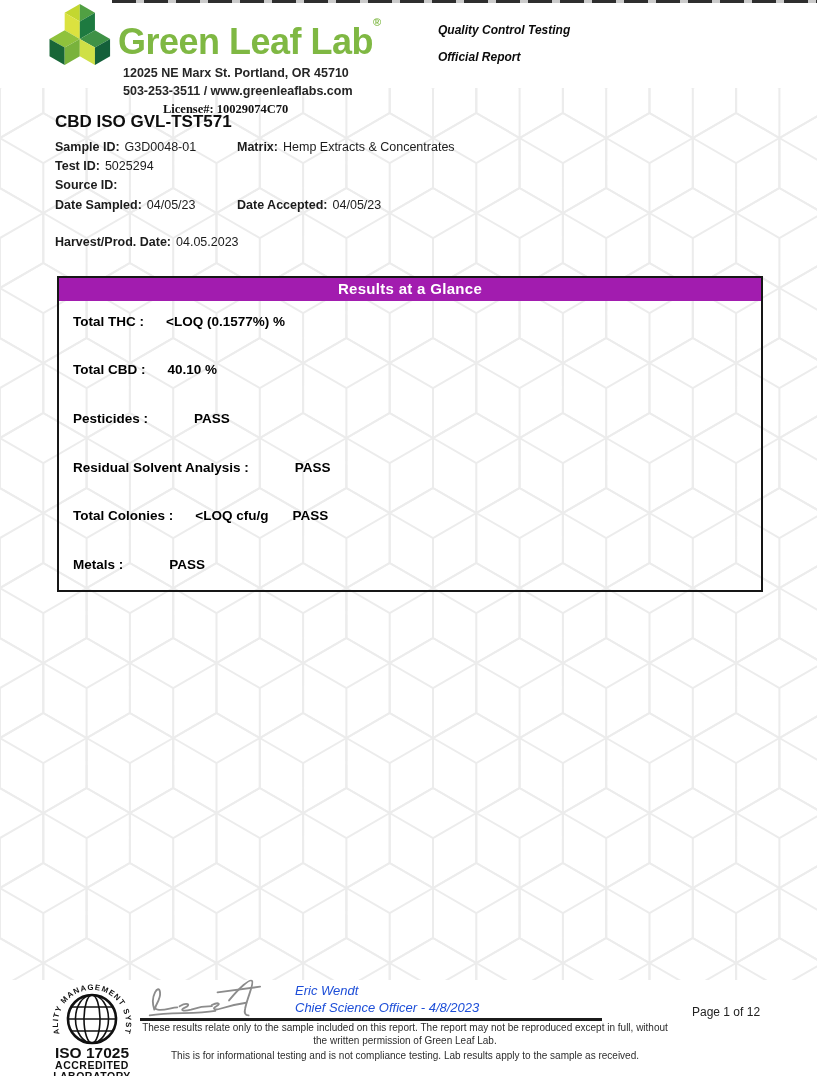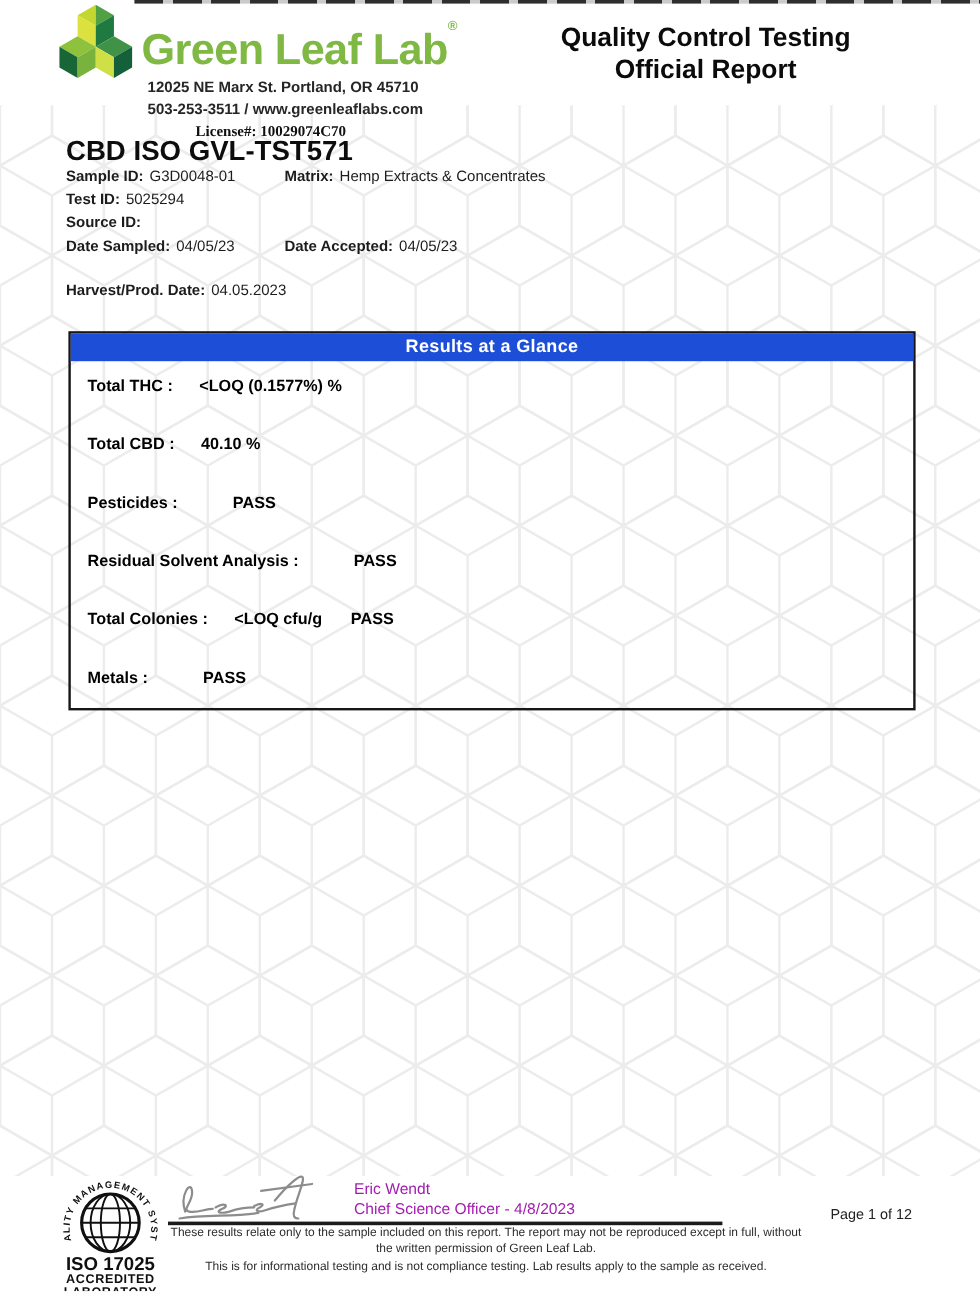--- a/index.html
+++ b/index.html
@@ -11,45 +11,45 @@
   .topline{position:absolute;top:0;left:112px;right:0;height:3px;
            background:repeating-linear-gradient(90deg,#2e2e2e 0 24px,rgba(46,46,46,.25) 24px 32px);}
   
   .logo{position:absolute;left:44px;top:2px;}
   .brand{position:absolute;left:118px;top:16px;font-size:36px;font-weight:bold;
          color:#7fb843;letter-spacing:-0.5px;white-space:nowrap;}
   .brand sup{font-size:11px;vertical-align:28px;}
   .addr{position:absolute;left:123px;top:64px;font-size:12.5px;font-weight:bold;
         color:#262626;line-height:18px;}
   .addr .license{font-family:"Liberation Serif",serif;color:#111;margin-left:40px;}
-  .rtitle{position:absolute;left:438px;top:17px;width:300px;text-align:center;
-          font-size:22px;font-weight:bold;color:#0b0b0b;line-height:27px;}
+  .rtitle{position:absolute;left:438px;top:17px;width:300px;text-align:left;
+          font-size:12px;font-weight:bold;color:#0b0b0b;line-height:27px;font-style:italic;}
   
   .sampleinfo{position:absolute;left:55px;top:112px;width:710px;height:150px;font-size:12.5px;}
-  .stitle{position:absolute;left:0;top:0;font-size:23px;font-weight:bold;color:#0d0d0d;}
+  .stitle{position:absolute;left:0;top:0;font-size:17px;font-weight:bold;color:#0d0d0d;}
   .srow{position:absolute;left:0;white-space:nowrap;}
   .lbl{font-weight:bold;margin-right:5px;}
   .col2{position:absolute;left:182px;white-space:nowrap;}
   .bold{font-weight:normal;}
   
   .resultsbox{position:absolute;left:57px;top:276px;width:702px;height:312px;
               border:2px solid #161616;}
-  .banner{position:absolute;left:0;top:0;right:0;height:23px;background:#1d4ed8;color:#ffffff;
+  .banner{position:absolute;left:0;top:0;right:0;height:23px;background:#a21caf;color:#ffffff;
           font-size:15px;font-weight:bold;text-align:center;line-height:22px;letter-spacing:.3px;}
   .rrow{position:absolute;left:14px;font-size:13.5px;font-weight:bold;color:#000000;white-space:nowrap;}
   .rrow .rv{margin-left:22px;}
   .rrow .rs{margin-left:24px;}
   .rrow.t1{top:36px}.rrow.t2{top:84px}.rrow.t3{top:133px}
   .rrow.t4{top:182px}.rrow.t5{top:230px}.rrow.t6{top:279px}
   
   .badge{position:absolute;left:40px;top:979px;}
   .badge text{font-family:"Liberation Sans",sans-serif;fill:#101010;}
   .sig{position:absolute;left:132px;top:974px;}
   .sigline{position:absolute;left:140px;top:1018px;width:462px;height:2.5px;background:#1b1b1b;}
-  .signame{position:absolute;left:295px;top:982px;font-size:13px;line-height:17px;color:#a21caf;}
+  .signame{position:absolute;left:295px;top:982px;font-size:13px;line-height:17px;color:#1d4ed8;font-style:italic;}
   .pagelabel{position:absolute;left:692px;top:1005px;font-size:12px;color:#222;}
   .disclaimers{position:absolute;left:138px;top:1022px;width:534px;text-align:center;
                font-size:10px;line-height:12.5px;color:#2d2d2d;}
   .disclaimers .d2{margin-top:3px;}
 </style>
 </head>
 <body>
 
 <div class="page">
 

